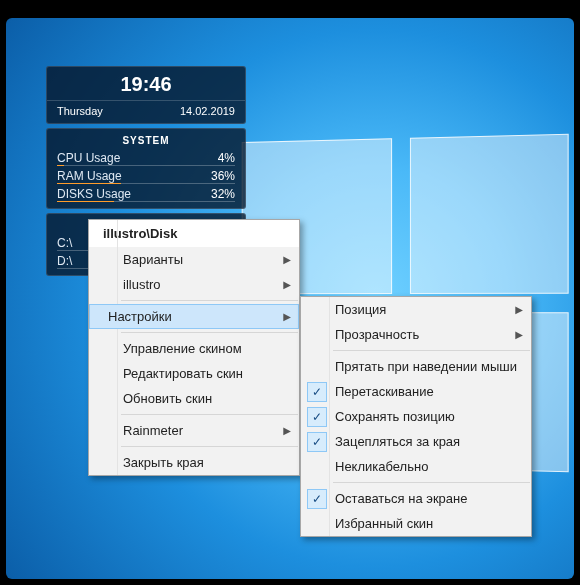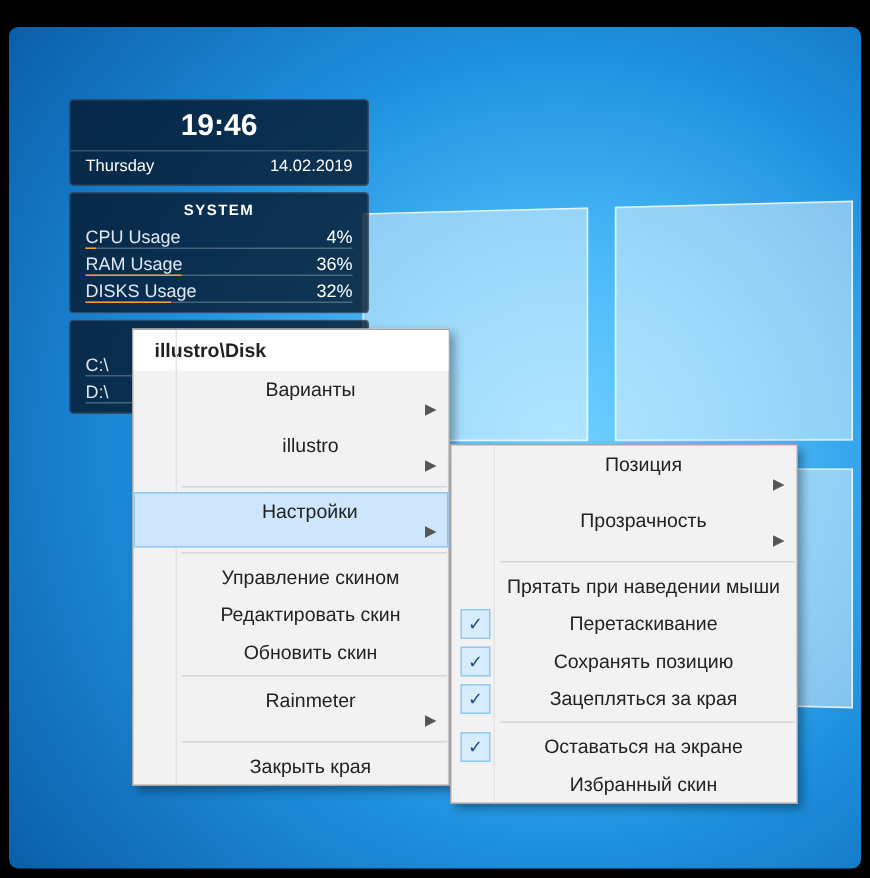--- a/index.html
+++ b/index.html
@@ -16,22 +16,22 @@
   .hdr { text-align: center; font-weight: 600; letter-spacing: 1px; font-size: 10px; padding: 2px 0 2px; }
   .row { display: flex; justify-content: space-between; align-items: center; padding: 3px 10px 1px; position: relative; }
   .row span:first-child { color: #dfe8f2; }
   .bar { position: absolute; left: 10px; right: 10px; bottom: 0; height: 1px; background: rgba(255,255,255,0.25); }
   .bar i { display:block; height:1px; background:#ff9c2a; }
 
   .menu { position: absolute; background: #f2f2f2; border: 1px solid #a7a7a7; box-shadow: 3px 3px 6px rgba(0,0,0,0.35); font-size: 13px; color: #222; }
   .menu1 { left: 82px; top: 201px; width: 212px; }
   .menu2 { left: 294px; top: 278px; width: 232px; }
   .mtitle { padding: 6px 14px; font-weight: 700; background: #fff; }
-  .mitem { display: flex; align-items: center; padding: 5px 8px 5px 34px; position: relative; cursor: default; flex-direction: column; }
-  .mitem.hov { background: #cde6fb; border: 1px solid #8ec8f6; padding: 4px 7px 4px 32px; }
+  .mitem { display: flex; align-items: center; padding: 5px 8px 5px 34px; position: relative; cursor: default; }
+  .mitem.hov { background: #cde6fb; border: 1px solid #8ec8f6; padding: 4px 7px 4px 18px; }
   .sep { height: 1px; background: #d6d6d6; margin: 3px 1px 3px 32px; }
   .arrow { margin-left: auto; font-size: 10px; color: #555; }
   .check { position: absolute; left: 6px; top: 3px; width: 20px; height: 20px; border: 1px solid #8ec8f6; background: #d7ecfc; display:flex; align-items:center; justify-content:center; font-size: 12px; color:#1a4e84; }
   .gutter { position:absolute; left:28px; top:0; bottom:0; width:1px; background:#e3e3e3; }
 </style>
 </head>
 <body>
 
 <div class="desktop">
   <div class="winlogo">
@@ -153,20 +153,23 @@
           <span>Перетаскивание</span>
         </div>
         <div class="mitem">
           <span class="check">✓</span>
           <span>Сохранять позицию</span>
         </div>
         <div class="mitem">
           <span class="check">✓</span>
           <span>Зацепляться за края</span>
         </div>
+        <div class="mitem">
+          <span>Некликабельно</span>
+        </div>
         <div class="sep"></div>
         <div class="mitem">
           <span class="check">✓</span>
           <span>Оставаться на экране</span>
         </div>
         <div class="mitem">
           <span>Избранный скин</span>
         </div>
       </div>
   </div>

